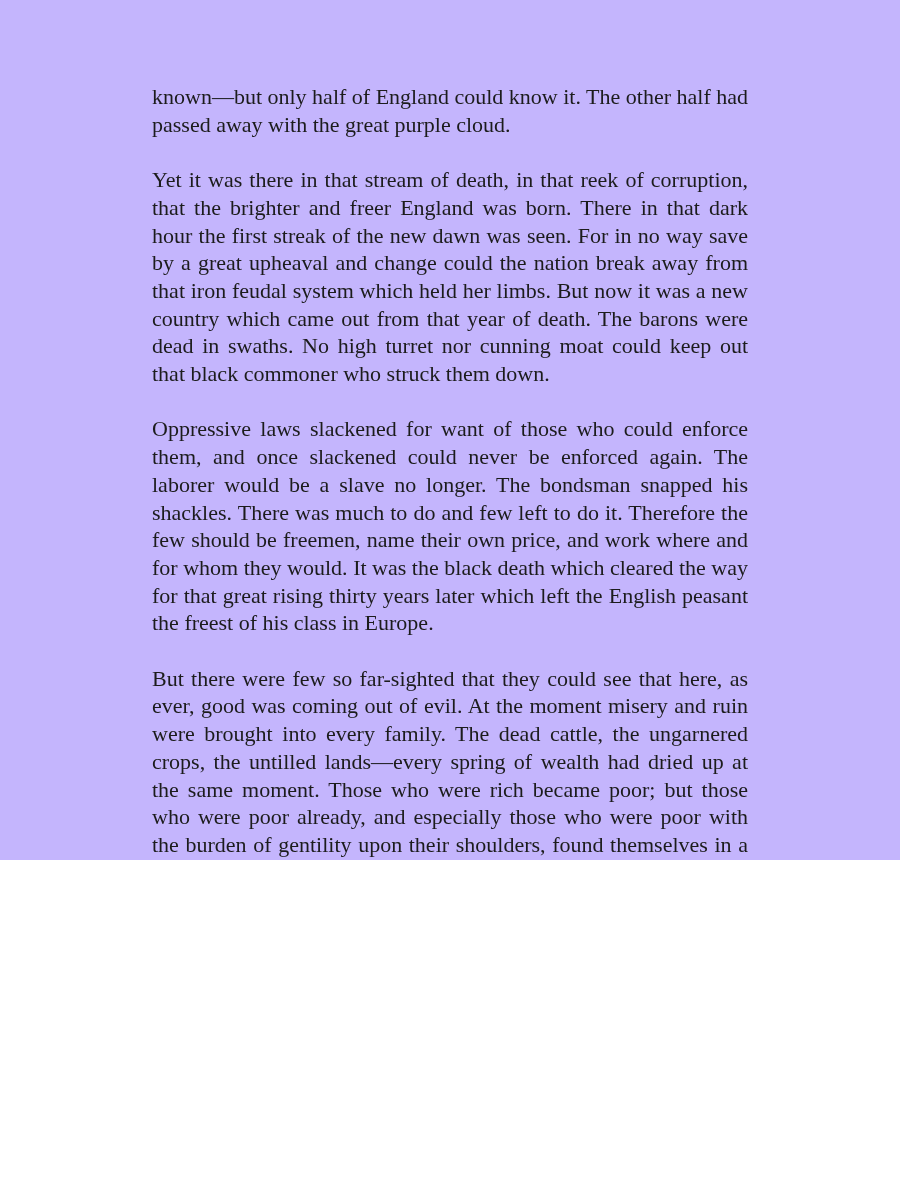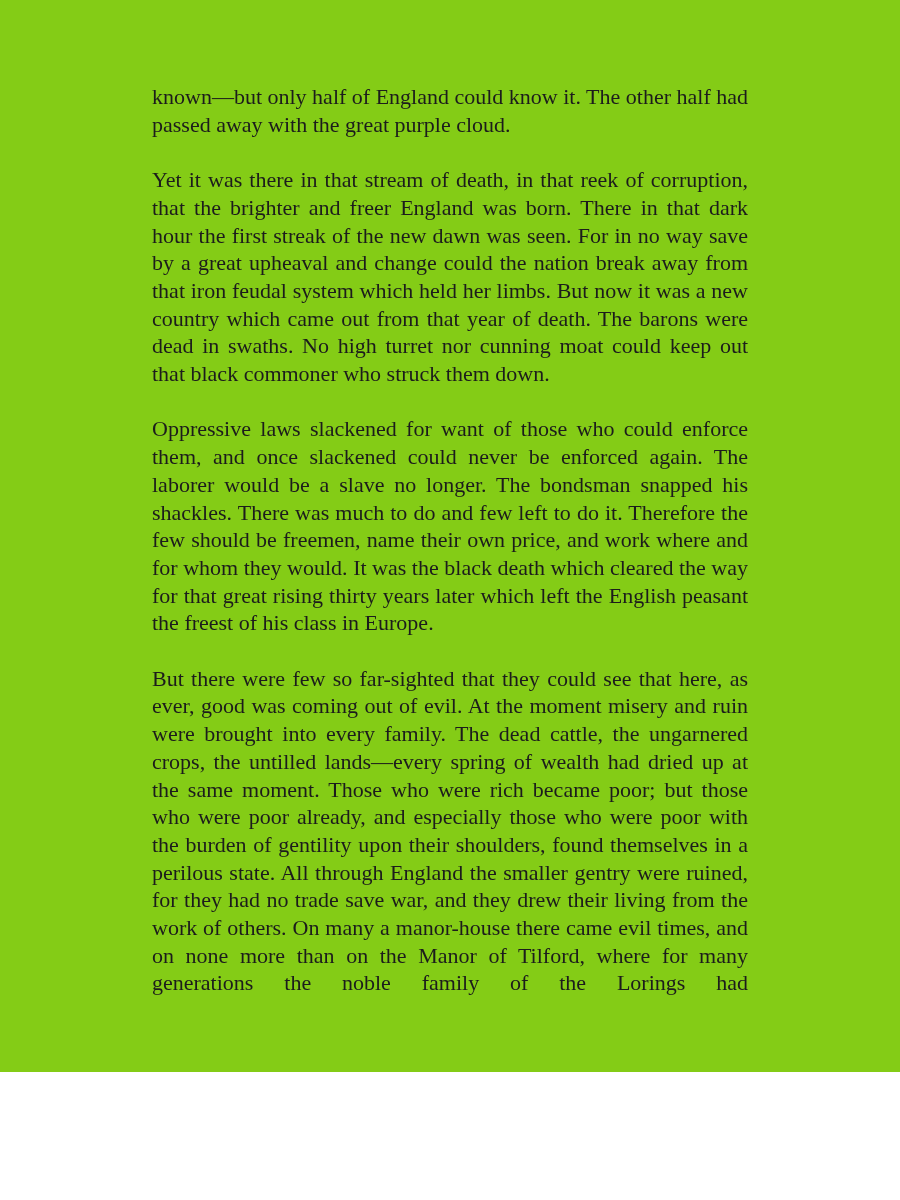--- a/index.html
+++ b/index.html
@@ -12,22 +12,22 @@
     height: 1200px;
     position: relative;
     font-family: "Liberation Serif", serif;
     color: #1c1c1c;
   }
   .page {
     position: absolute;
     left: 0;
     top: 0;
     width: 900px;
-    height: 1072px;
-    background: #84cc16;
+    height: 860px;
+    background: #c4b5fd;
     overflow: hidden;
   }
   .text-block {
     position: absolute;
     left: 152px;
     top: 83px;
     width: 596px;
     font-size: 22px;
     line-height: 27.7px;
   }

